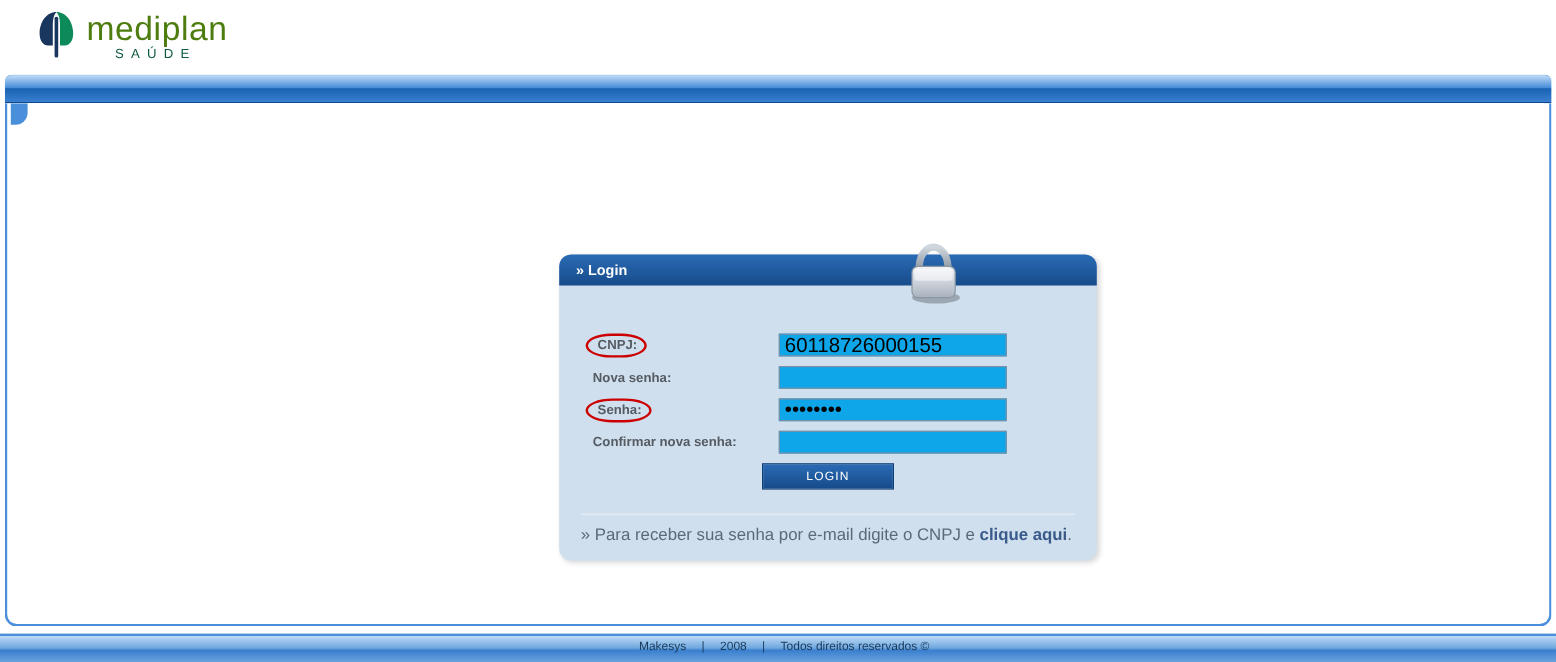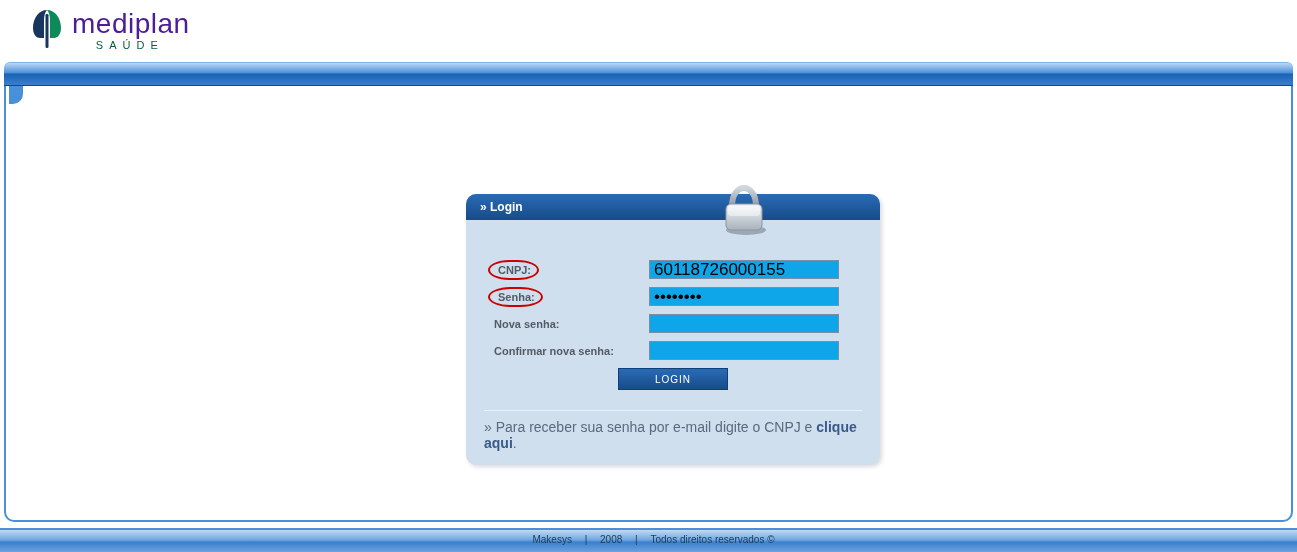--- a/index.html
+++ b/index.html
@@ -26,21 +26,21 @@
     height: 44px;
     position: relative;
   }
   .logo-text {
     display: flex;
     flex-direction: column;
     line-height: 1;
   }
   .logo-main {
     font-size: 28px;
-    color: #4c1d95;
+    color: #4d7c0f;
     letter-spacing: 0.5px;
     font-weight: 400;
   }
   .logo-sub {
     font-size: 11px;
     color: #0c5a3a;
     letter-spacing: 6px;
     margin-top: 2px;
     text-align: center;
     padding-right: 2px;
@@ -68,26 +68,26 @@
     content: "";
     position: absolute;
     left: 3px;
     top: 0;
     width: 14px;
     height: 18px;
     background: #4a8fd9;
     border-radius: 0 0 10px 0;
   }
   .login-panel {
-    width: 414px;
+    width: 448px;
     background: #cfdfee;
     border-radius: 10px;
     position: absolute;
     left: 460px;
-    top: 108px;
+    top: 126px;
     box-shadow: 2px 2px 4px rgba(0,0,0,0.15);
   }
   .login-header {
     background: linear-gradient(to bottom, #2a6bb5 0%, #174b8a 100%);
     color: #ffffff;
     font-weight: bold;
     font-size: 12px;
     padding: 6px 14px;
     border-radius: 10px 10px 0 0;
     position: relative;
@@ -232,32 +232,32 @@
 
     <div class="form-body">
       <div class="form-row">
         <div class="form-label">
           <span class="highlight-label">CNPJ:</span>
         </div>
         <input class="form-input" type="text" value="60118726000155" style="">
       </div>
 
       <div class="form-row">
+        <div class="form-label">Nova senha:</div>
+        <input class="form-input" type="password" value="" style="">
+      </div>
+
+      <div class="form-row">
         <div class="form-label">
           <span class="highlight-label">Senha:</span>
         </div>
         <input class="form-input" type="text" value="••••••••" style="">
       </div>
 
       <div class="form-row">
-        <div class="form-label">Nova senha:</div>
-        <input class="form-input" type="password" value="" style="">
-      </div>
-
-      <div class="form-row">
         <div class="form-label">Confirmar nova senha:</div>
         <input class="form-input" type="password" value="" style="">
       </div>
 
       <button class="login-btn">LOGIN</button>
     </div>
 
     <div class="divider"></div>
 
     <div class="help-line">

